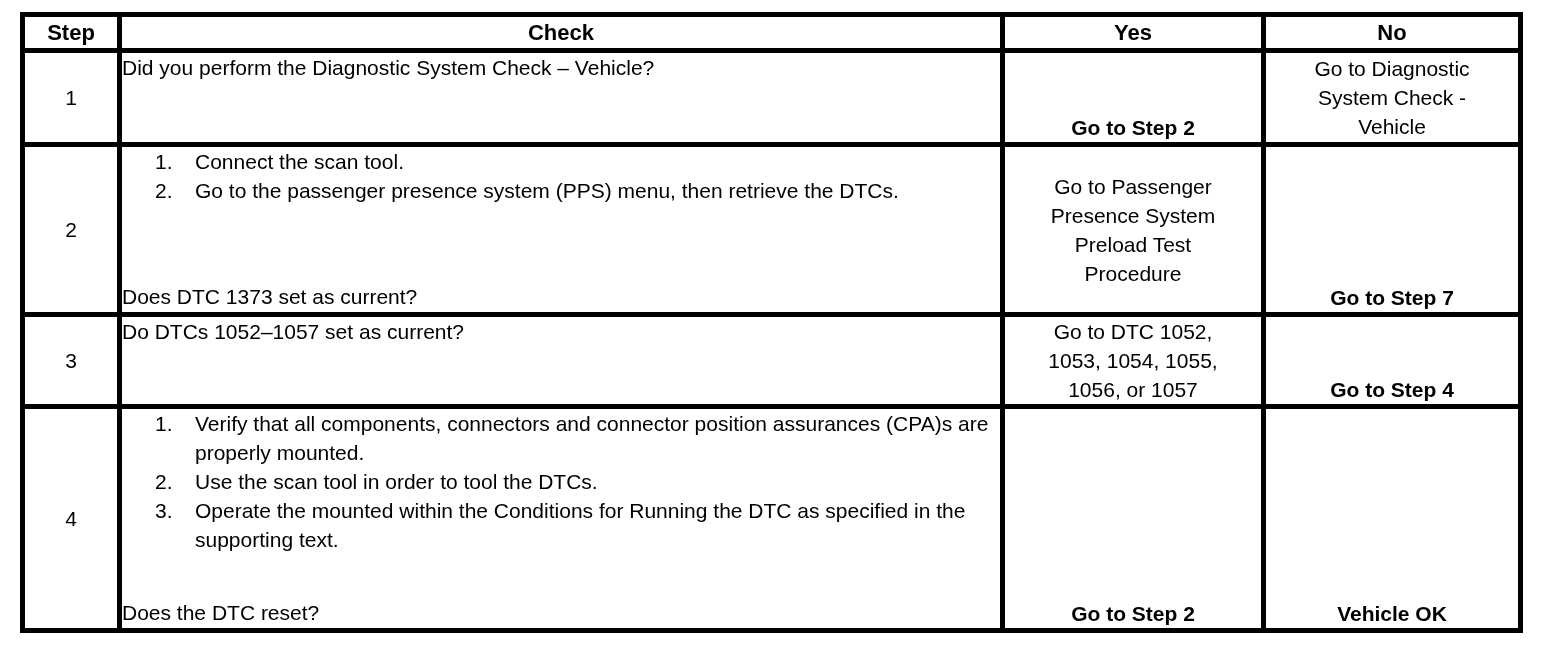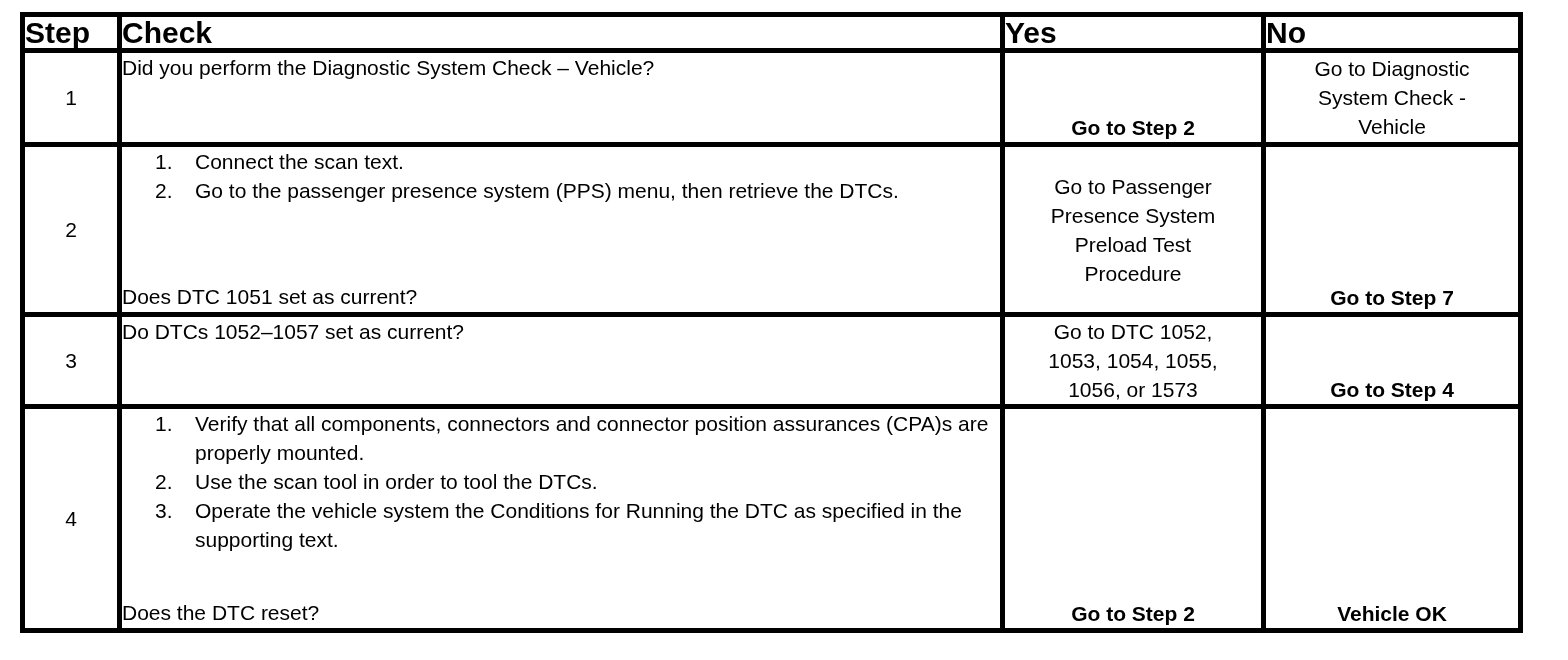--- a/index.html
+++ b/index.html
@@ -38,22 +38,22 @@
   col.c-no     { width: 257px; }
 
   tr.hrow      { height: 36px;  }
   tr.r1        { height: 94px;  }
   tr.r2        { height: 170px; }
   tr.r3        { height: 84px;  }
   tr.r4        { height: 224px; }
 
   th.hcell {
     font-weight: bold;
-    font-size: 30px;
-    text-align: left;
+    font-size: 22px;
+    text-align: center;
     vertical-align: middle;
   }
   td.step {
     text-align: center;
     vertical-align: middle;
   }
   td.action {
     text-align: left;
     vertical-align: top;
     padding: 2px 6px 3px 5px;
@@ -122,45 +122,45 @@
         </td>
       </tr>
 
       <tr class="r2">
         <td class="step">2</td>
         <td class="action v-top">
           <div class="cell-col mh-r2">
             <div class="olist">
               <div class="li">
                 <span class="num">1.</span>
-                <span class="txt">Connect the scan text.</span>
+                <span class="txt">Connect the scan tool.</span>
               </div>
               <div class="li">
                 <span class="num">2.</span>
                 <span class="txt">Go to the passenger presence system (PPS) menu, then retrieve the DTCs.</span>
               </div>
             </div>
-            <div class="question">Does DTC 1051 set as current?</div>
+            <div class="question">Does DTC 1373 set as current?</div>
           </div>
         </td>
         <td class="yn v-mid">
           <span class="narrow">Go to Passenger Presence System Preload Test Procedure</span>
         </td>
         <td class="yn v-bottom">
           <span class="narrow">Go to Step 7</span>
         </td>
       </tr>
 
       <tr class="r3">
         <td class="step">3</td>
         <td class="action v-mid">
           <div class="question">Do DTCs 1052–1057 set as current?</div>
         </td>
         <td class="yn v-mid">
-          <span class="narrow">Go to DTC 1052, 1053, 1054, 1055, 1056, or 1573</span>
+          <span class="narrow">Go to DTC 1052, 1053, 1054, 1055, 1056, or 1057</span>
         </td>
         <td class="yn v-bottom">
           <span class="narrow">Go to Step 4</span>
         </td>
       </tr>
 
       <tr class="r4">
         <td class="step">4</td>
         <td class="action v-top">
           <div class="cell-col mh-r4">
@@ -168,21 +168,21 @@
               <div class="li">
                 <span class="num">1.</span>
                 <span class="txt">Verify that all components, connectors and connector position assurances (CPA)s are properly mounted.</span>
               </div>
               <div class="li">
                 <span class="num">2.</span>
                 <span class="txt">Use the scan tool in order to tool the DTCs.</span>
               </div>
               <div class="li">
                 <span class="num">3.</span>
-                <span class="txt">Operate the vehicle system the Conditions for Running the DTC as specified in the supporting text.</span>
+                <span class="txt">Operate the mounted within the Conditions for Running the DTC as specified in the supporting text.</span>
               </div>
             </div>
             <div class="question">Does the DTC reset?</div>
           </div>
         </td>
         <td class="yn v-bottom">
           <span class="narrow">Go to Step 2</span>
         </td>
         <td class="yn v-bottom">
           <span class="narrow">Vehicle OK</span>

